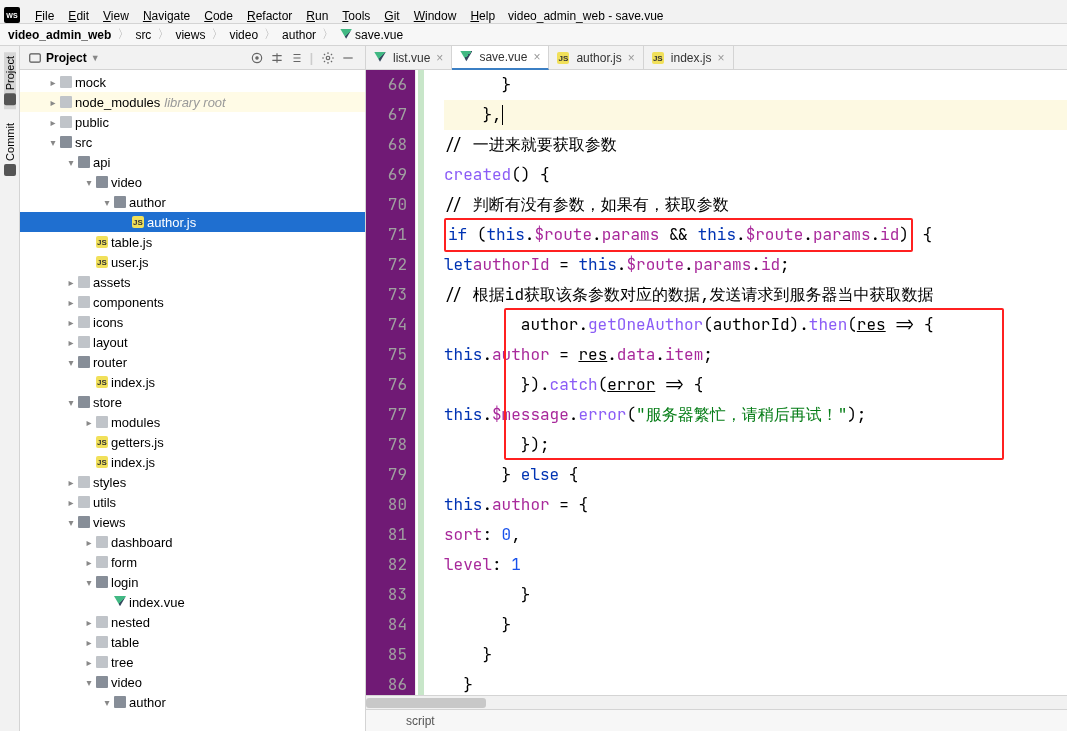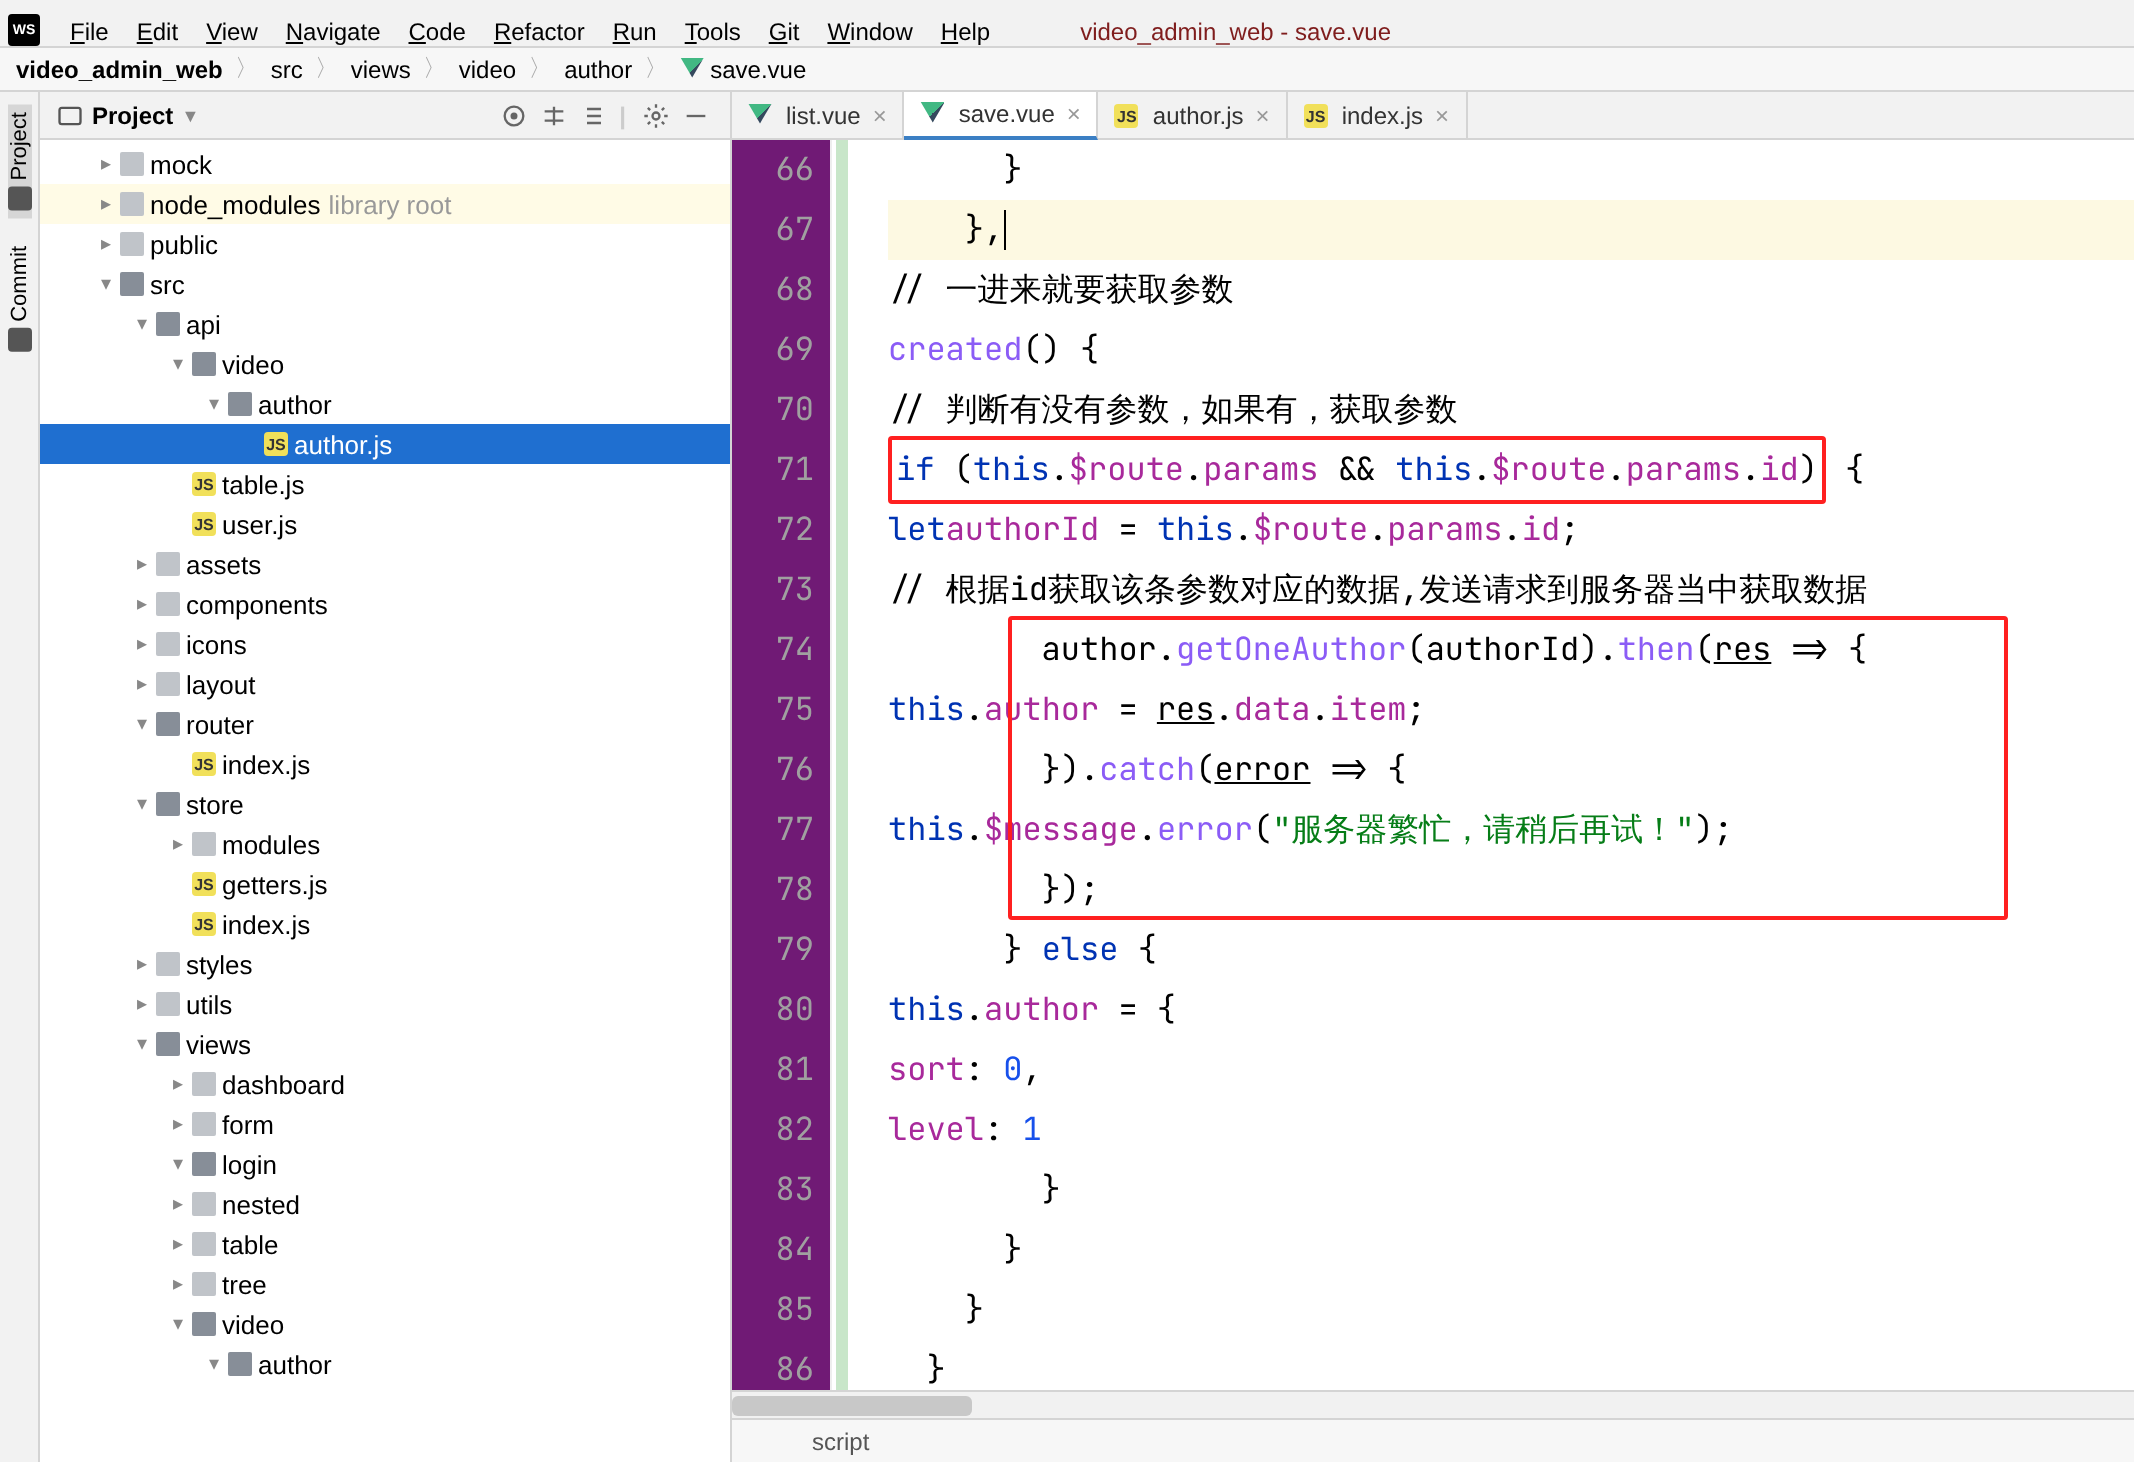--- a/index.html
+++ b/index.html
@@ -4,21 +4,21 @@
 <style>
   * { margin: 0; padding: 0; box-sizing: border-box; }
   html, body { width: 1067px; height: 731px; font-family: "Segoe UI", Arial, sans-serif; font-size: 12px; background: #fff; color: #000; overflow: hidden; }
   .frame { display: flex; flex-direction: column; height: 100%; }
 
   
   .menubar { height: 24px; background: #f2f2f2; display: flex; align-items: flex-end; padding: 0 4px; gap: 2px; border-bottom: 1px solid #d4d4d4; font-size: 12px; }
   .menubar .logo { width: 16px; height: 16px; background: #000; border-radius: 2px; margin-right: 6px; display: flex; align-items: center; justify-content: center; color: #fff; font-size: 7px; font-weight: bold; }
   .menubar .menu-item { padding: 0 7px; cursor: default; }
   .menubar .menu-item .u { text-decoration: underline; }
-  .menubar .title { margin-left: 36px; color: #7f1d1d; }
+  .menubar .title { margin-left: 4px; color: #000000; }
 
   
   .breadcrumb { height: 22px; background: #f7f7f7; border-bottom: 1px solid #d4d4d4; display: flex; align-items: center; font-size: 12px; padding: 0 6px; }
   .breadcrumb .sep { color: #aaa; margin: 0 4px; }
   .breadcrumb .crumb { padding: 0 2px; white-space: nowrap; display: flex; align-items: center; }
   .breadcrumb .crumb.first { font-weight: bold; }
   .icon-vue { width: 12px; height: 12px; display: inline-block; background: linear-gradient(135deg,#41b883 50%,#35495e 50%); clip-path: polygon(0 0,100% 0,50% 85%); margin-right: 3px; }
   .icon-js { width: 12px; height: 12px; display: inline-block; background: #f1e05a; font-size: 8px; font-weight: bold; text-align: center; line-height: 13px; color: #333; border-radius: 2px; margin-right: 3px; }
   .icon-folder { width: 12px; height: 12px; display: inline-block; background: #c0c4c9; border-radius: 1px; margin-right: 3px; position: relative; }
   .icon-folder.open { background: #878e98; }
@@ -39,21 +39,21 @@
   .project-header .pill { display: flex; align-items: center; gap: 4px; }
   .project-header .spacer { flex: 1; }
   .project-header .hdr-btn { width: 18px; height: 18px; display: flex; align-items: center; justify-content: center; color: #666; margin-left: 2px; cursor: default; }
   .project-header .hdr-btn svg { width: 14px; height: 14px; }
   .project-tree { flex: 1; overflow: auto; padding: 2px 0; font-size: 13px; }
   .tree-row { display: flex; align-items: center; height: 20px; white-space: nowrap; cursor: default; padding-right: 6px; }
   .tree-row.selected { background: #1f6fd0; color: #fff; }
   .tree-row.lib { background: #fffbe6; }
   .tree-row .arrow { width: 14px; text-align: center; color: #888; font-size: 10px; }
   .tree-row.selected .arrow { color: #fff; }
-  .tree-row .note { color: #999; margin-left: 4px; }
+  .tree-row .note { color: #999; margin-left: 4px; font-style: italic; }
 
   
   .editor-area { flex: 1; display: flex; flex-direction: column; min-width: 0; }
   .tab-strip { height: 24px; background: #f2f2f2; border-bottom: 1px solid #d4d4d4; display: flex; align-items: stretch; }
   .tab { display: flex; align-items: center; gap: 4px; padding: 0 8px; border-right: 1px solid #d4d4d4; font-size: 12px; cursor: default; color: #333; }
   .tab.active { background: #fff; border-bottom: 2px solid #3b7fc4; margin-bottom: -1px; }
   .tab .close { color: #999; font-size: 12px; margin-left: 2px; }
 
   .code-scroll { flex: 1; display: flex; flex-direction: column; min-height: 0; }
   .code-area { flex: 1; display: flex; min-height: 0; font-family: "JetBrains Mono","Consolas",monospace; font-size: 16px; line-height: 30px; overflow: hidden; position: relative; }
@@ -294,20 +294,25 @@
           </div>
           <div class="tree-row" style="padding-left: 62px;">
             <span class="arrow">▸</span>
             <span class="icon-folder"></span>
             <span>form</span>
           </div>
           <div class="tree-row" style="padding-left: 62px;">
             <span class="arrow">▾</span>
             <span class="icon-folder open"></span>
             <span>login</span>
+          </div>
+          <div class="tree-row" style="padding-left: 80px;">
+            <span class="arrow"></span>
+            <span class="icon-vue"></span>
+            <span>index.vue</span>
           </div>
           <div class="tree-row" style="padding-left: 62px;">
             <span class="arrow">▸</span>
             <span class="icon-folder"></span>
             <span>nested</span>
           </div>
           <div class="tree-row" style="padding-left: 62px;">
             <span class="arrow">▸</span>
             <span class="icon-folder"></span>
             <span>table</span>

